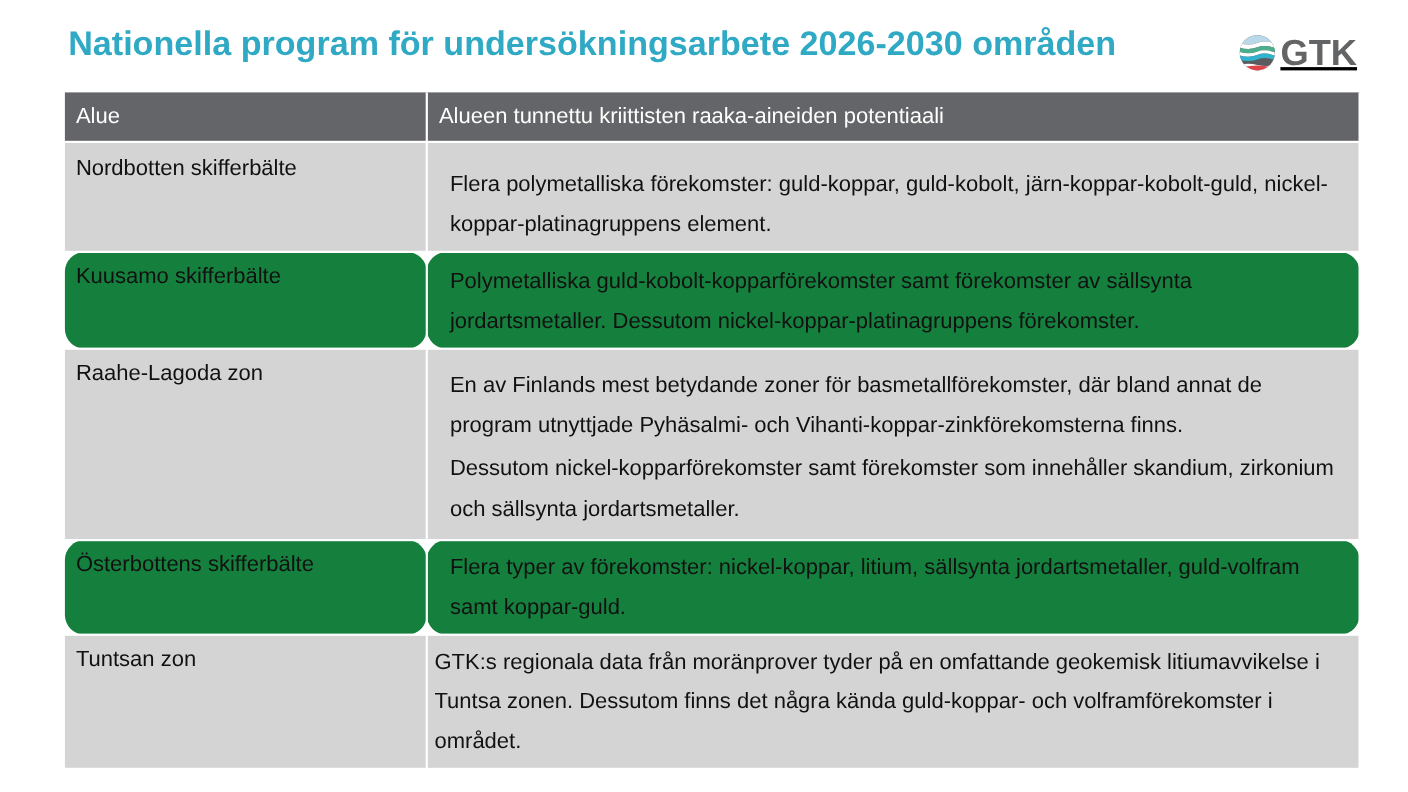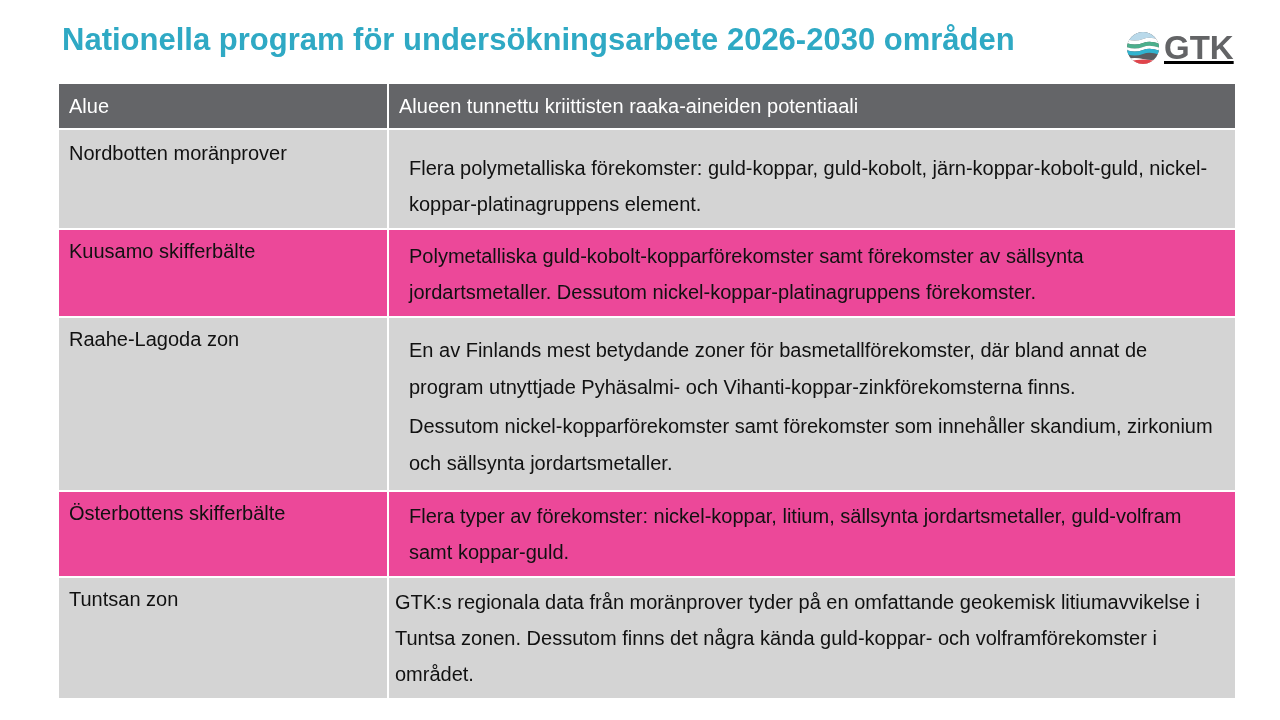--- a/index.html
+++ b/index.html
@@ -6,21 +6,21 @@
   body { width:1280px; height:720px; background:#ffffff; position:relative; overflow:hidden; font-family:"Liberation Sans", sans-serif; }
   .title { position:absolute; left:62px; top:22px; font-size:31px; font-weight:bold; color:#2fa9c4; letter-spacing:0px; white-space:nowrap; }
   .logo { position:absolute; left:1126px; top:28px; width:126px; height:40px; display:flex; align-items:center;text-decoration:underline; }
   .logo-text { font-size:33px; font-weight:bold; color:#636466; margin-left:4px; letter-spacing:0px; }
   table { position:absolute; left:59px; top:61px; width:1178px; border-collapse:collapse; table-layout:fixed;margin-top:23px; }
   th, td { border-right:2px solid #ffffff; border-bottom:2px solid #ffffff; vertical-align:top; text-align:left; color:#111; font-size:20px; }
   th { background:#646568; color:#ffffff; font-weight:normal; height:44px; padding:0 10px; vertical-align:middle; }
   td.area { padding:10px 10px 0 10px; }
   td.desc { padding:6px 10px 6px 20px; line-height:36px; }
   tr.odd td { background:#d4d4d4; }
-  tr.even td { background:#ec4899; }
+  tr.even td { background:#15803d;border-radius:18px; }
   col.c1 { width:329px; }
   .para { display:block; }
   .para + .para { margin-top:2px; }
 </style>
 </head>
 <body>
 
 <div class="title">Nationella program för undersökningsarbete 2026-2030 områden</div>
 
 <div class="logo">
@@ -50,21 +50,21 @@
       <col>
     </colgroup>
   <thead>
     <tr>
       <th>Alue</th>
       <th>Alueen tunnettu kriittisten raaka-aineiden potentiaali</th>
     </tr>
   </thead>
   <tbody>
     <tr class="odd" style="height:79px">
-      <td class="area" style="padding-top:12px">Nordbotten moränprover</td>
+      <td class="area" style="padding-top:12px">Nordbotten skifferbälte</td>
       <td class="desc" style="padding-top:20px">
         <span class="para">Flera polymetalliska förekomster: guld-koppar, guld-kobolt, järn-koppar-kobolt-guld, nickel-koppar-platinagruppens element.</span>
       </td>
     </tr>
     <tr class="even" style="height:86px">
       <td class="area">Kuusamo skifferbälte</td>
       <td class="desc" style="padding-top:8px">
         <span class="para">Polymetalliska guld-kobolt-kopparförekomster samt förekomster av sällsynta jordartsmetaller. Dessutom nickel-koppar-platinagruppens förekomster.</span>
       </td>
     </tr>

